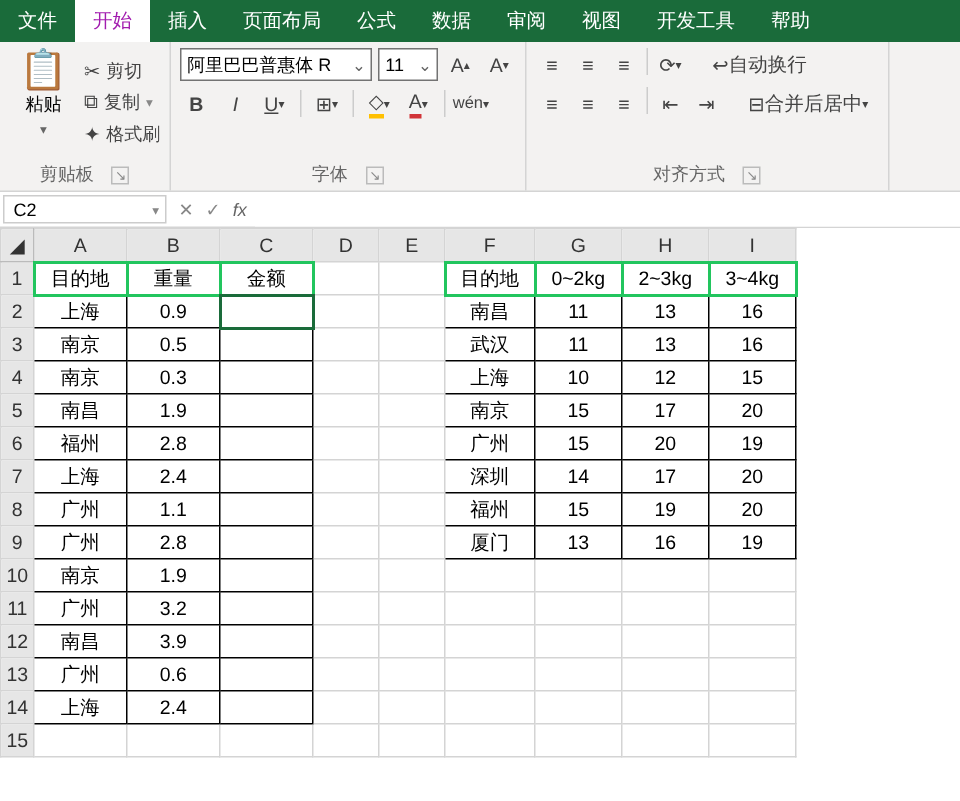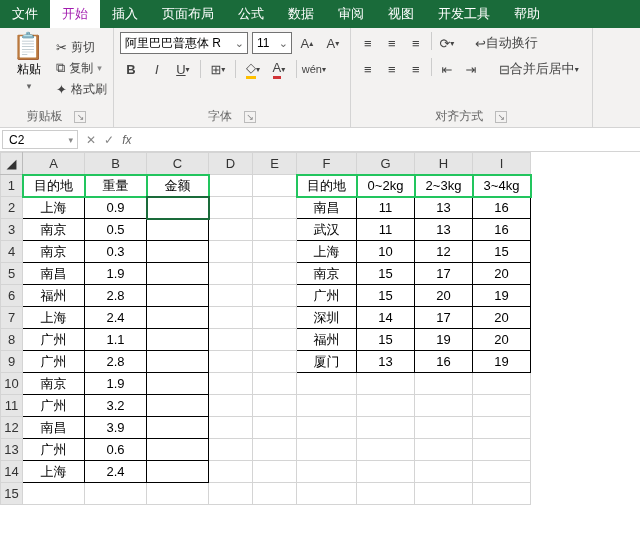--- a/index.html
+++ b/index.html
@@ -29,21 +29,21 @@
 .font-select.name { width: 128px; }
 .font-select.size { width: 40px; }
 .font-select::after { content:"⌄"; position:absolute; right:3px; color:#666; font-size:11px;}
 .btn-sq { width: 22px; height: 22px; display:inline-flex; align-items:center; justify-content:center; border:1px solid transparent; cursor:pointer; font-size:13px; color:#444;}
 .sep { width:1px; height:18px; background:#ccc; margin:0 2px;}
 
 .align-group .row { display:flex; gap:2px; margin-bottom:4px;}
 
 
 .formula-bar { display:flex; height:24px; border-bottom:1px solid #d4d4d4; align-items:stretch; background:#fff;}
-.namebox { width:76px; border:1px solid #ccc; margin:2px; padding:2px 18px 2px 6px; font-size:12px; position:relative; display:flex; align-items:center;}
+.namebox { width:109px; border:1px solid #ccc; margin:2px; padding:2px 18px 2px 6px; font-size:12px; position:relative; display:flex; align-items:center;}
 .namebox::after{content:"▾"; position:absolute; right:4px; color:#888; font-size:9px;}
 .fx-btns { display:flex; align-items:center; padding:0 6px; color:#888; gap:8px; font-size:12px;}
 .fx-btns .fx{ font-style:italic; color:#666;}
 .fx-input { flex:1; border:none; padding:2px 6px; font-size:12px; outline:none;}
 
 
 .grid-wrap { position:relative; }
 table.grid { border-collapse: collapse; table-layout: fixed; }
 .grid th, .grid td { border: 1px solid #d4d4d4; height: 22px; font-size: 13px; text-align:center; background:#fff; overflow:hidden; white-space:nowrap;}
 .grid th { background:#e6e6e6; color:#333; font-weight:normal; }

